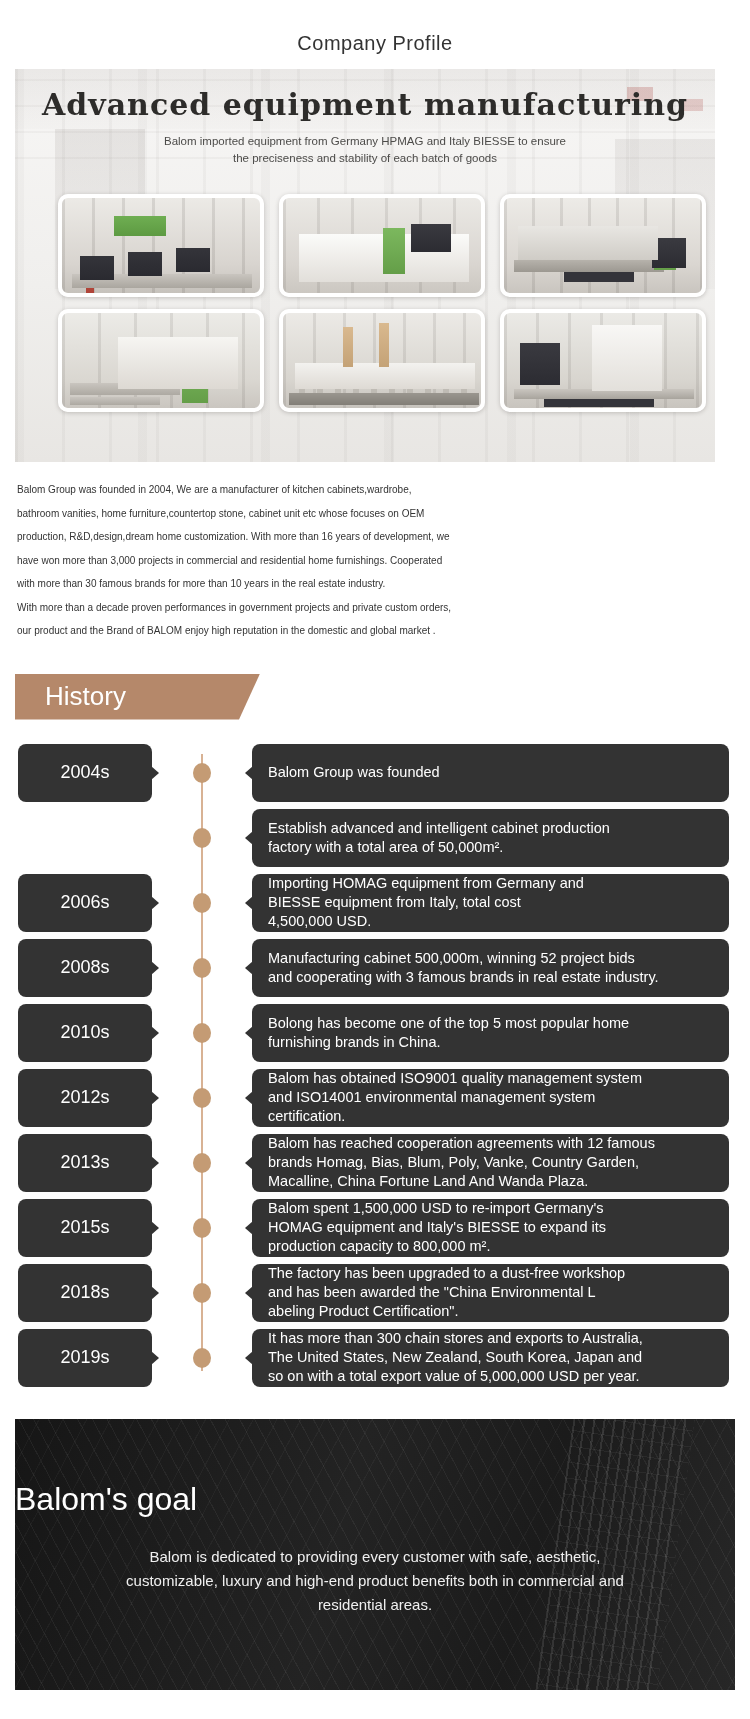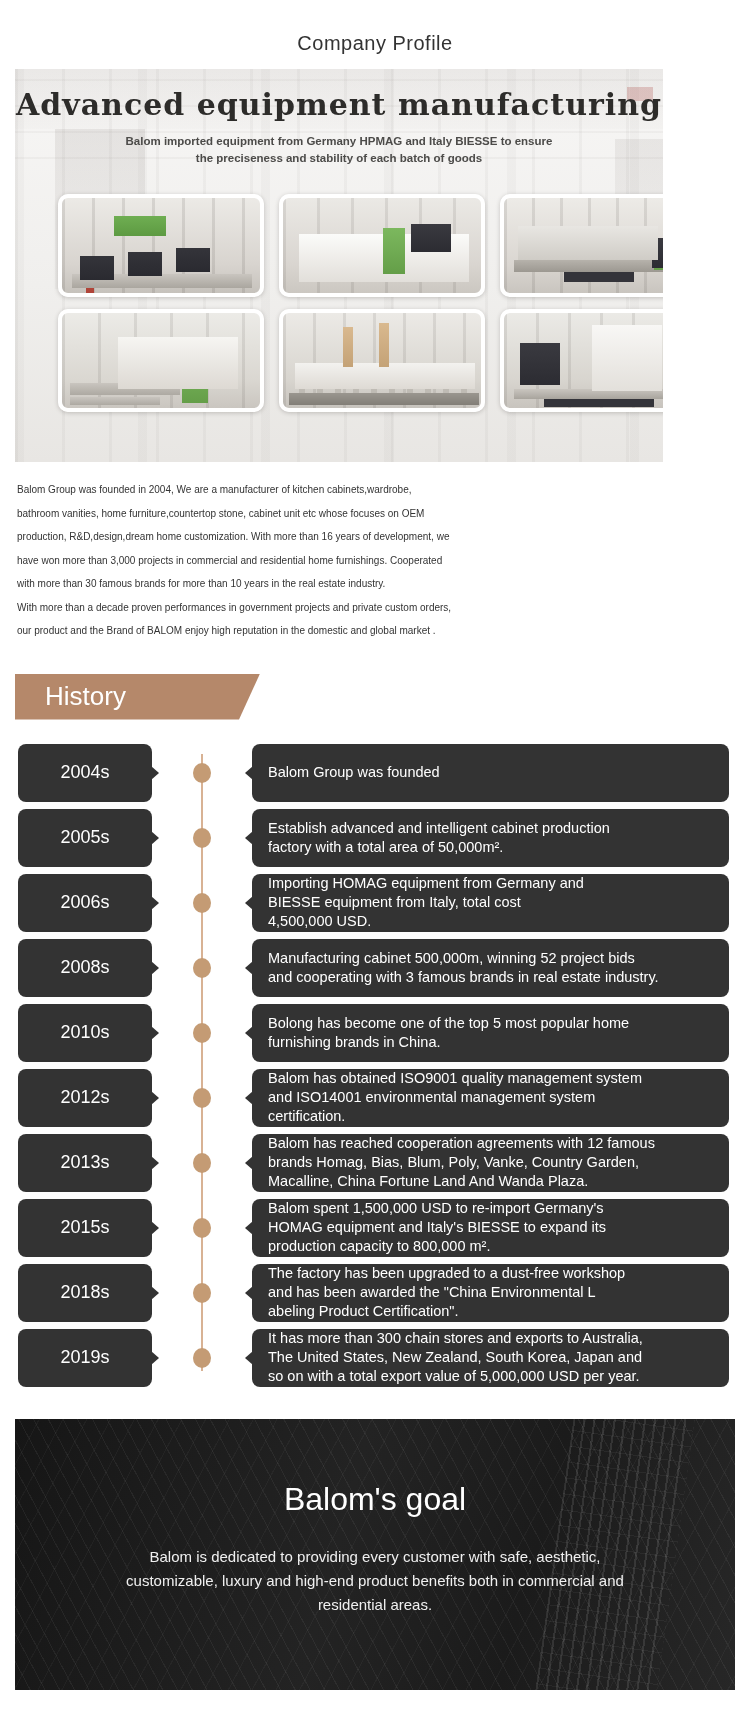--- a/index.html
+++ b/index.html
@@ -4,40 +4,40 @@
 <style>
   * { margin:0; padding:0; box-sizing:border-box; }
   html,body { width:750px; background:#ffffff; font-family:"Liberation Sans", sans-serif; }
   body { height:1719px; overflow:hidden; position:relative; }
 
   
   .page-title { margin-top:32px; text-align:center; font-size:20px; color:#333; font-weight:400; letter-spacing:0.5px; }
 
   
   .hero {
-    position:relative; margin:14px 14px 0 15px; width:648px; height:393px; overflow:hidden;
+    position:relative; margin:14px 14px 0 15px; width:700px; height:393px; overflow:hidden;
     background:
       repeating-linear-gradient(90deg, rgba(95,90,85,0.05) 0 3px, transparent 3px 47px),
       repeating-linear-gradient(90deg, rgba(95,90,85,0.04) 0 9px, transparent 9px 123px),
       linear-gradient(180deg, #f7f6f5 0%, #f0efed 55%, #e8e6e3 100%);
   }
   .hero::before { 
     content:""; position:absolute; inset:0;
     background:
       linear-gradient(rgba(120,112,105,0.10), rgba(120,112,105,0.02)) 0 0/100% 60px no-repeat,
       repeating-linear-gradient(0deg, rgba(120,112,105,0.06) 0 2px, transparent 2px 26px) 0 0/100% 90px no-repeat,
       linear-gradient(rgba(170,60,55,0.25), rgba(170,60,55,0.25)) 612px 18px/26px 14px no-repeat,
       linear-gradient(rgba(170,60,55,0.22), rgba(170,60,55,0.22)) 668px 30px/20px 12px no-repeat,
       linear-gradient(rgba(110,100,95,0.12), rgba(110,100,95,0.04)) 40px 60px/90px 160px no-repeat,
       linear-gradient(rgba(110,100,95,0.10), rgba(110,100,95,0.03)) 600px 70px/100px 150px no-repeat;
   }
   .hero-heading { position:relative; margin-top:16px; text-align:center;
     font-family:"DejaVu Serif", serif; font-weight:700; font-size:30px; line-height:39px;
     color:#2d2c2a; letter-spacing:1px; }
-  .hero-sub { position:relative; margin-top:9px; text-align:center; font-size:11.5px; line-height:17px; font-weight:700; color:#4c4b49; }
+  .hero-sub { position:relative; margin-top:9px; text-align:center; font-size:11.5px; line-height:17px; font-weight:400; color:#4c4b49; }
 
   .photo-grid { position:relative; margin:27px 14px 0 43px; width:662px;
     display:grid; grid-template-columns:repeat(3, 206px); grid-auto-rows:103px; gap:12px 15px; }
   .photo { border:4px solid #fff; border-radius:10px; box-shadow:0 1px 4px rgba(60,55,50,0.25);
     background-color:#dcd8d3; }
   
   .m1 { background:
       linear-gradient(#34343a,#2a2a30) 18px 58px/34px 24px no-repeat,
       linear-gradient(#34343a,#2a2a30) 66px 54px/34px 24px no-repeat,
       linear-gradient(#34343a,#2a2a30) 114px 50px/34px 24px no-repeat,
@@ -115,21 +115,21 @@
   
   .goal { position:relative; margin:32px 15px 0 15px; width:720px; height:271px; overflow:hidden;
     background:
       repeating-linear-gradient(62deg, rgba(255,255,255,0.055) 0 1px, transparent 1px 13px),
       repeating-linear-gradient(118deg, rgba(255,255,255,0.035) 0 1px, transparent 1px 21px),
       linear-gradient(105deg, #161616 0%, #232323 45%, #1b1b1b 70%, #272727 100%); }
   .goal::after { content:""; position:absolute; top:-20px; bottom:-20px; right:60px; width:120px;
     transform:rotate(8deg);
     background:repeating-linear-gradient(90deg, rgba(255,255,255,0.10) 0 2px, transparent 2px 10px),
                repeating-linear-gradient(0deg, rgba(255,255,255,0.05) 0 1px, transparent 1px 16px); }
-  .goal-title { position:relative; z-index:1; margin-top:62px; text-align:center;
+  .goal-title { position:relative; z-index:1; margin-top:62px; text-align:left;
     color:#fff; font-size:32px; font-weight:400; }
   .goal-text { position:relative; z-index:1; margin:27px auto 0 auto; width:600px; text-align:center;
     color:#f0f0f0; font-size:15px; line-height:24px; white-space:pre-line; }
 </style>
 </head>
 <body>
 
 <h1 class="page-title">Company Profile</h1>
 
 <div class="hero">
@@ -167,21 +167,20 @@
 <div class="timeline">
   <div class="tl-line"></div>
 <div class="tl-row">
       <div class="tl-year">2004s</div>
       <span class="tl-dot"></span>
       <div class="tl-desc">
         <span class="tl-desc-text">Balom Group was founded</span>
       </div>
     </div>
     <div class="tl-row">
-      <div class="tl-year">2005s</div>
       <span class="tl-dot"></span>
       <div class="tl-desc">
         <span class="tl-desc-text">Establish advanced and intelligent cabinet production
 factory with a total area of 50,000m².</span>
       </div>
     </div>
     <div class="tl-row">
       <div class="tl-year">2006s</div>
       <span class="tl-dot"></span>
       <div class="tl-desc">

